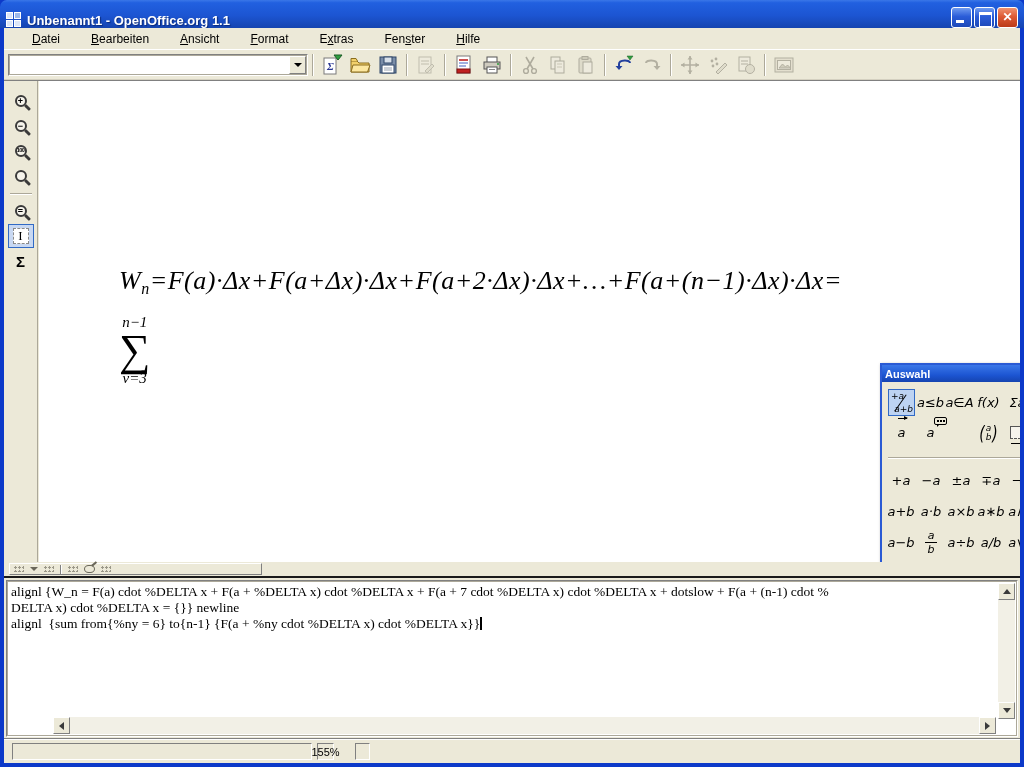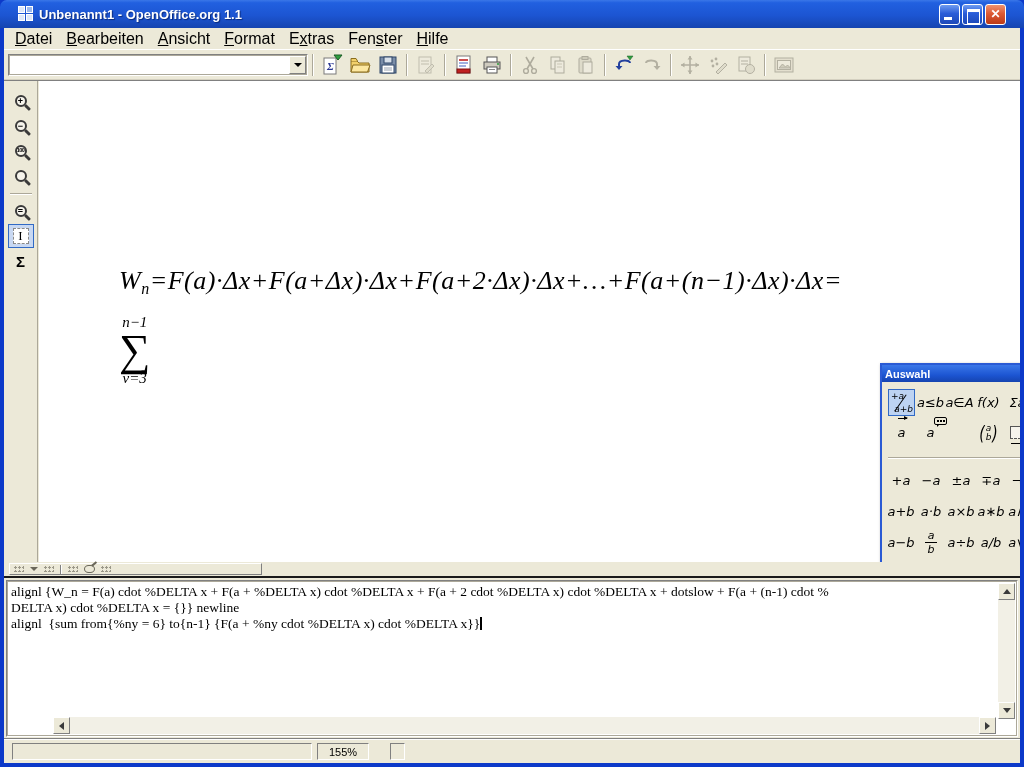--- a/index.html
+++ b/index.html
@@ -2,37 +2,37 @@
 <html><head>
 <meta charset="utf-8">
 <style>
   * { margin:0; padding:0; box-sizing:border-box; }
   html,body { width:1024px; height:767px; overflow:hidden; }
   body { font-family:"Liberation Sans", sans-serif; background:#0c39c9; position:relative; font-size:12px; color:#000; }
 
   
   .titlebar { position:absolute; left:0; top:0; width:1024px; height:28px;
     background:linear-gradient(180deg,#3a77e8 0%,#2160e0 10%,#1c55d2 55%,#1544b0 100%);
-    border-radius:7px 7px 0 0; display:flex; align-items:center; padding:0 18px; }
+    border-radius:7px 7px 0 0; display:flex; align-items:flex-end; padding:0 6px; }
   .app-icon { width:16px; height:16px; margin-right:5px; display:grid; grid-template-columns:7px 7px; grid-template-rows:7px 7px; gap:1px; }
   .app-icon i { background:#dce6f8; border:1px solid #fff; }
   .app-icon i:nth-child(2){ background:#9db9ea; }
   .title-text { color:#fff; font-weight:bold; font-size:13px; text-shadow:1px 1px 1px #0a2a7a; flex:1; }
   .caption-btns { display:flex; gap:2px; }
   .cap-btn { width:21px; height:21px; border-radius:3px; border:1px solid #fff;
     background:linear-gradient(180deg,#6f9bf0,#2a5cd8 45%,#1d49b8); position:relative; }
   .cap-btn.close { background:linear-gradient(180deg,#f0926f,#dd5a34 45%,#c03а18); background:linear-gradient(180deg,#f0926f,#dd5a34 45%,#bb3a17); color:#fff; font-weight:bold; font-size:12px; text-align:center; line-height:19px; }
   .cap-btn.min::after { content:""; position:absolute; left:4px; bottom:4px; width:8px; height:3px; background:#fff; }
   .cap-btn.max::after { content:""; position:absolute; left:4px; top:4px; width:11px; height:11px; border:1px solid #fff; border-top:3px solid #fff; }
 
   .client { position:absolute; left:4px; top:28px; width:1016px; height:735px; background:#ece9d8; }
 
   
   .menubar { position:absolute; left:0; top:0; width:1016px; height:22px; display:flex; align-items:center; padding-left:4px; background:#ece9d8; border-bottom:1px solid #fff; }
-  .menu-item { padding:21px 7px; font-size:16px; }
+  .menu-item { padding:21px 7px; font-size:12px;margin-left:17px; }
   .menu-item u { text-decoration:underline; }
 
   
   .toolbar { position:absolute; left:0; top:22px; width:1016px; height:30px; background:#ece9d8; display:flex; align-items:center; padding-left:4px; border-bottom:1px solid #d4d0c0; }
   .combo { width:300px; height:22px; background:#fff; border-top:1px solid #808080; border-left:1px solid #808080; border-bottom:1px solid #fff; border-right:1px solid #fff; outline:1px solid #aca899; outline-offset:-2px; display:flex; }
   .combo input { flex:1; border:none; outline:none; height:100%; padding:2px 3px; font-size:12px; background:#fff; }
   .combo .drop { width:17px; height:18px; margin:1px; background:#ece9d8; border-top:1px solid #fff; border-left:1px solid #fff; border-right:1px solid #808080; border-bottom:1px solid #808080; display:flex; align-items:center; justify-content:center; }
   .tri-down { width:0; height:0; border-left:4px solid transparent; border-right:4px solid transparent; border-top:4px solid #000; }
   .tbtn { width:26px; height:26px; display:flex; align-items:center; justify-content:center; margin:0 1px; }
   .tsep { width:2px; height:22px; margin:0 4px; border-left:1px solid #aca899; border-right:1px solid #fff; }
@@ -117,21 +117,21 @@
   .tri-up2 { width:0;height:0;border-left:4px solid transparent;border-right:4px solid transparent;border-bottom:5px solid #3a3a3a; }
   .tri-dn2 { width:0;height:0;border-left:4px solid transparent;border-right:4px solid transparent;border-top:5px solid #3a3a3a; }
   .tri-lf2 { width:0;height:0;border-top:4px solid transparent;border-bottom:4px solid transparent;border-right:5px solid #3a3a3a; }
   .tri-rt2 { width:0;height:0;border-top:4px solid transparent;border-bottom:4px solid transparent;border-left:5px solid #3a3a3a; }
 
   
   .status-groove { position:absolute; left:0; top:710px; width:1016px; border-top:1px solid #808080; border-bottom:1px solid #fff; }
   .statusbar { position:absolute; left:0; top:712px; width:1016px; height:23px; background:#ece9d8; display:flex; align-items:center; padding-left:8px; }
   .spanel { height:17px; border-top:1px solid #808080; border-left:1px solid #808080; border-bottom:1px solid #fff; border-right:1px solid #fff; display:flex; align-items:center; justify-content:center; font-size:11px; }
   .spanel.p1 { width:300px; margin-right:5px; }
-  .spanel.p2 { width:52px; margin-right:21px; }
+  .spanel.p2 { width:17px; margin-right:21px; }
   .spanel.p3 { width:15px; }
 
   svg text { font-family:"Liberation Serif",serif; }
 </style>
 </head>
 <body>
 
 <div class="titlebar">
   <div class="app-icon">
       <i></i>
@@ -425,21 +425,21 @@
       <span class="grip"></span>
       <span class="strip-sep"></span>
       <span class="grip"></span>
       <span class="pen-ico"></span>
       <span class="grip"></span>
     </div>
   </div>
   <div class="split-line"></div>
 
   <div class="cmdwin">
-    <div class="cmd-text"><div>alignl {W_n = F(a) cdot %DELTA x + F(a + %DELTA x) cdot %DELTA x + F(a + 2 cdot %DELTA x) cdot %DELTA x + dotslow + F(a + (n-1) cdot %</div><div>DELTA x) cdot %DELTA x = {}} newline</div><div><span>alignl  {sum from{%ny = 6} to{n-1} {F(a + %ny cdot %DELTA x) cdot %DELTA x}}</span><span class="caret"></span></div></div>
+    <div class="cmd-text"><div>alignl {W_n = F(a) cdot %DELTA x + F(a + %DELTA x) cdot %DELTA x + F(a + 7 cdot %DELTA x) cdot %DELTA x + dotslow + F(a + (n-1) cdot %</div><div>DELTA x) cdot %DELTA x = {}} newline</div><div><span>alignl  {sum from{%ny = 6} to{n-1} {F(a + %ny cdot %DELTA x) cdot %DELTA x}}</span><span class="caret"></span></div></div>
     <div class="sb sb-v">
       <div class="sb-btn" style="top:0;left:0;">
           <span class="tri-up2"></span>
         </div>
       <div class="sb-btn" style="bottom:0;left:0;">
           <span class="tri-dn2"></span>
         </div>
     </div>
     <div class="sb sb-h">
       <div class="sb-btn" style="left:0;top:0;">

